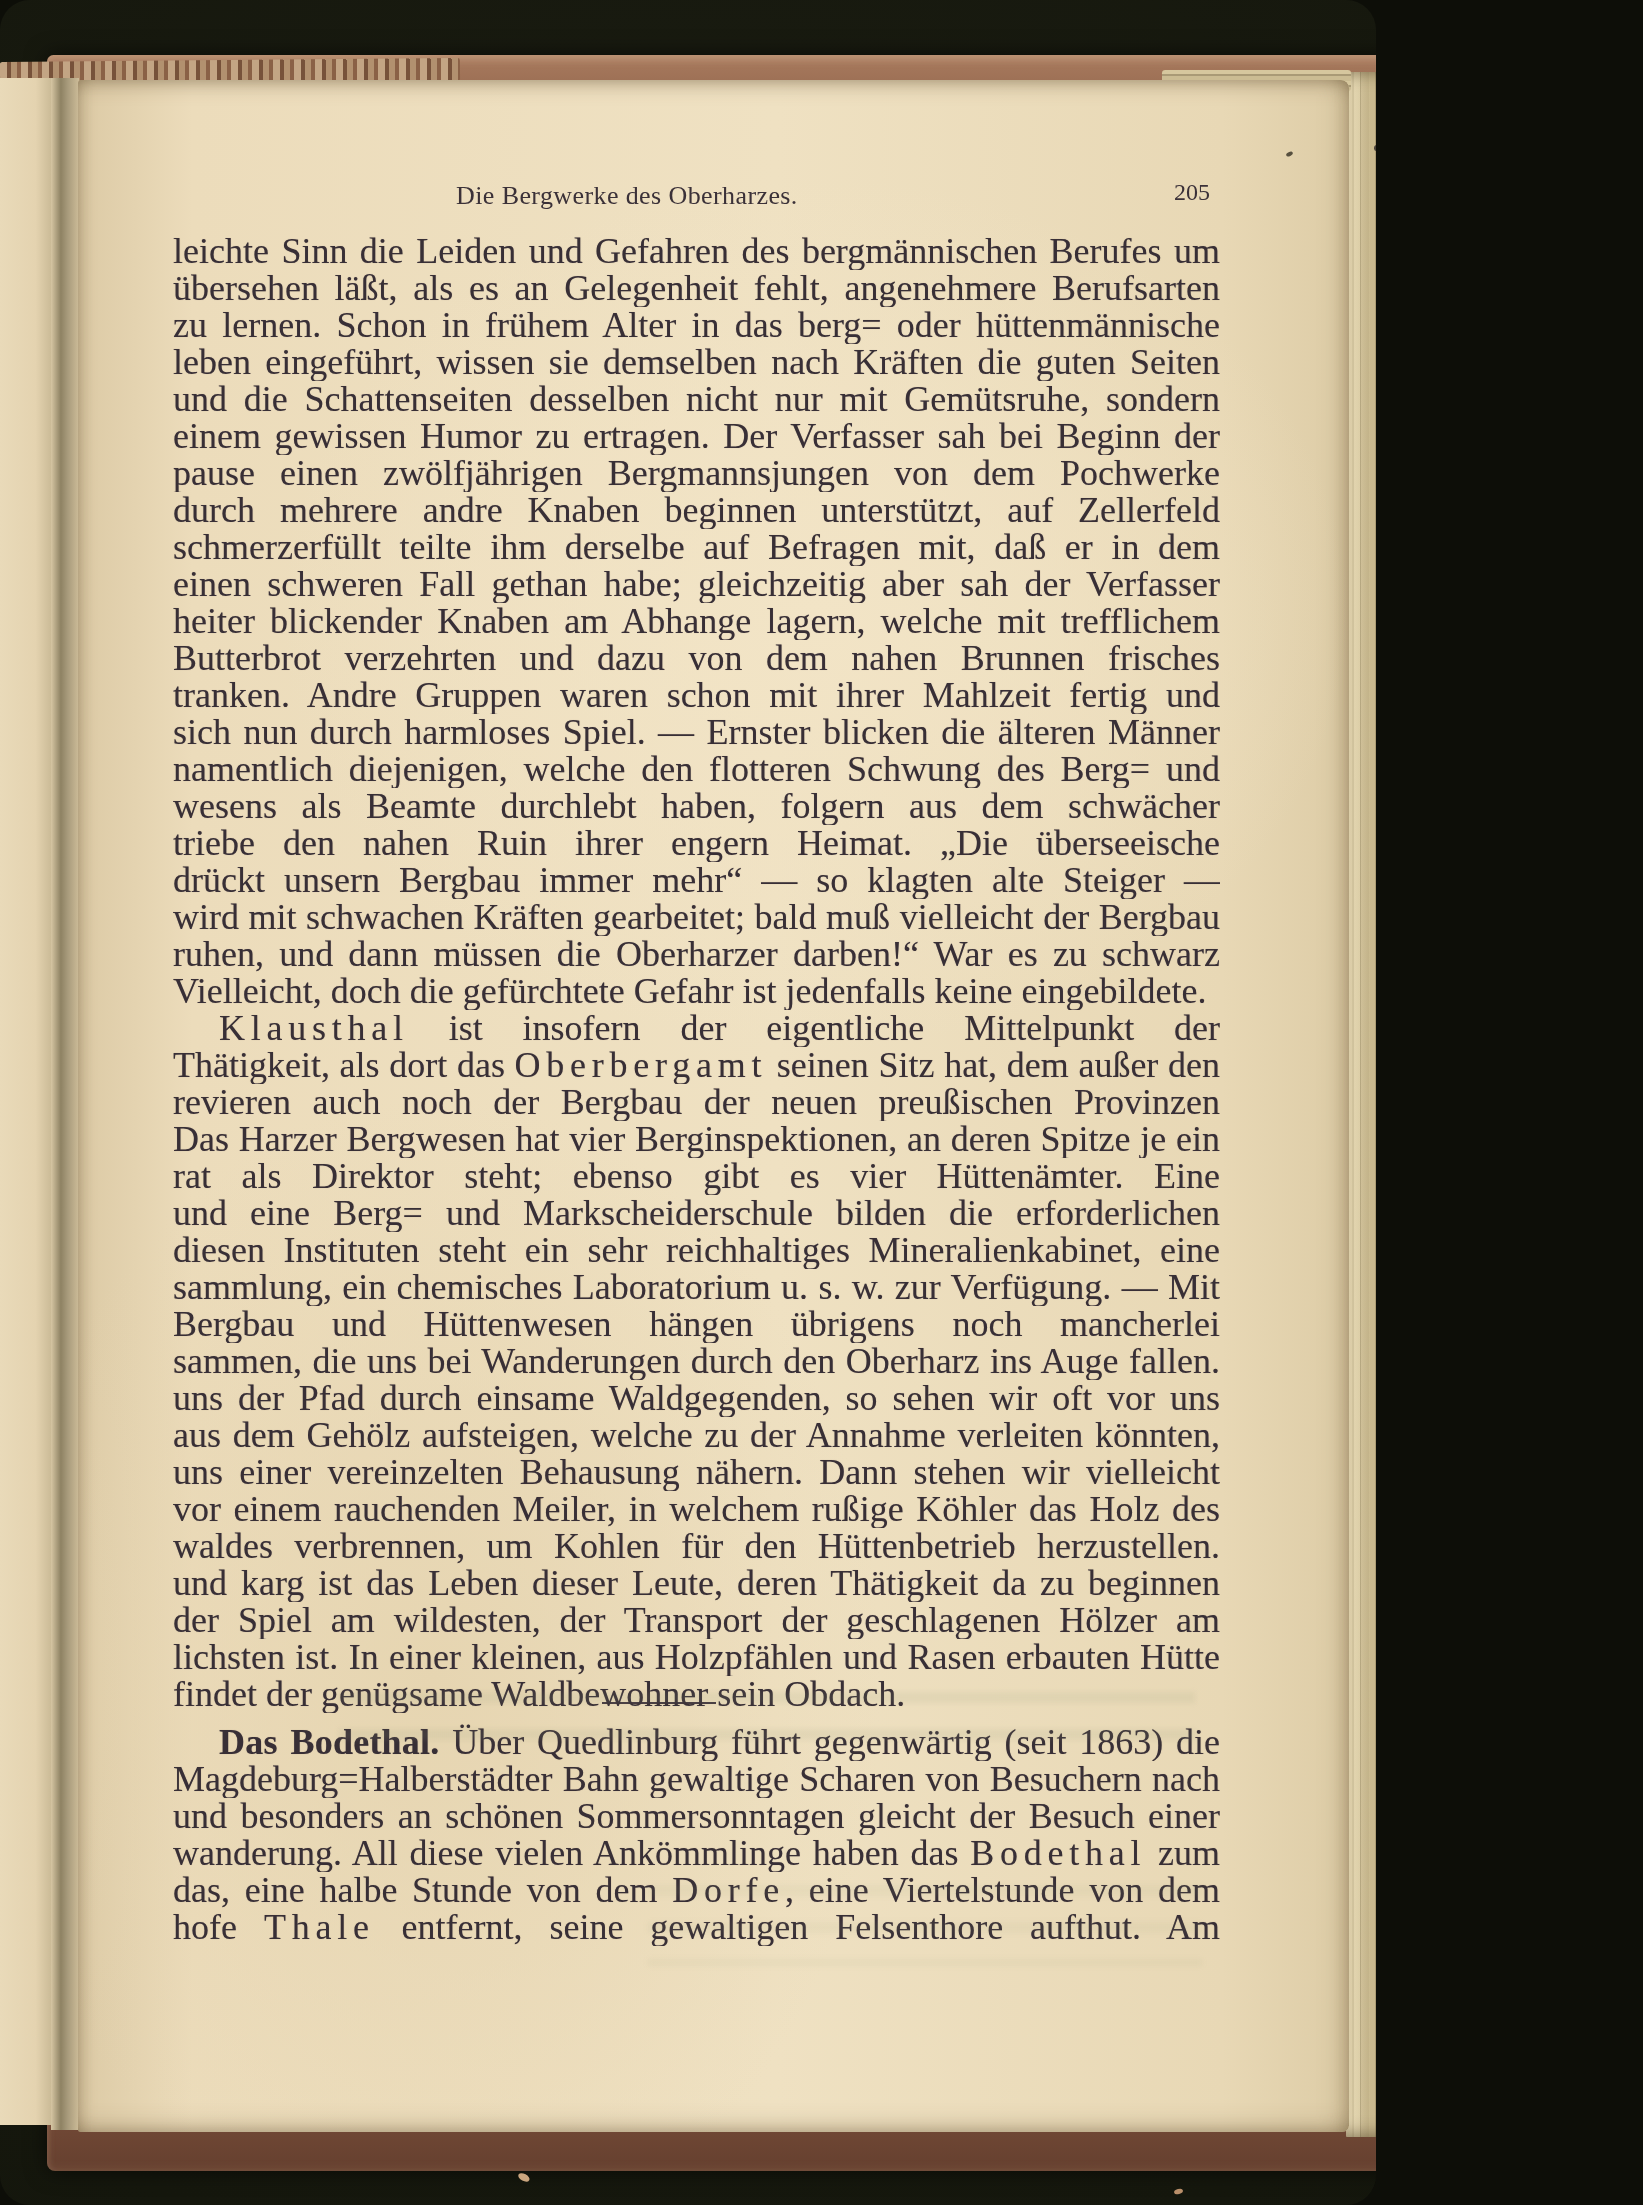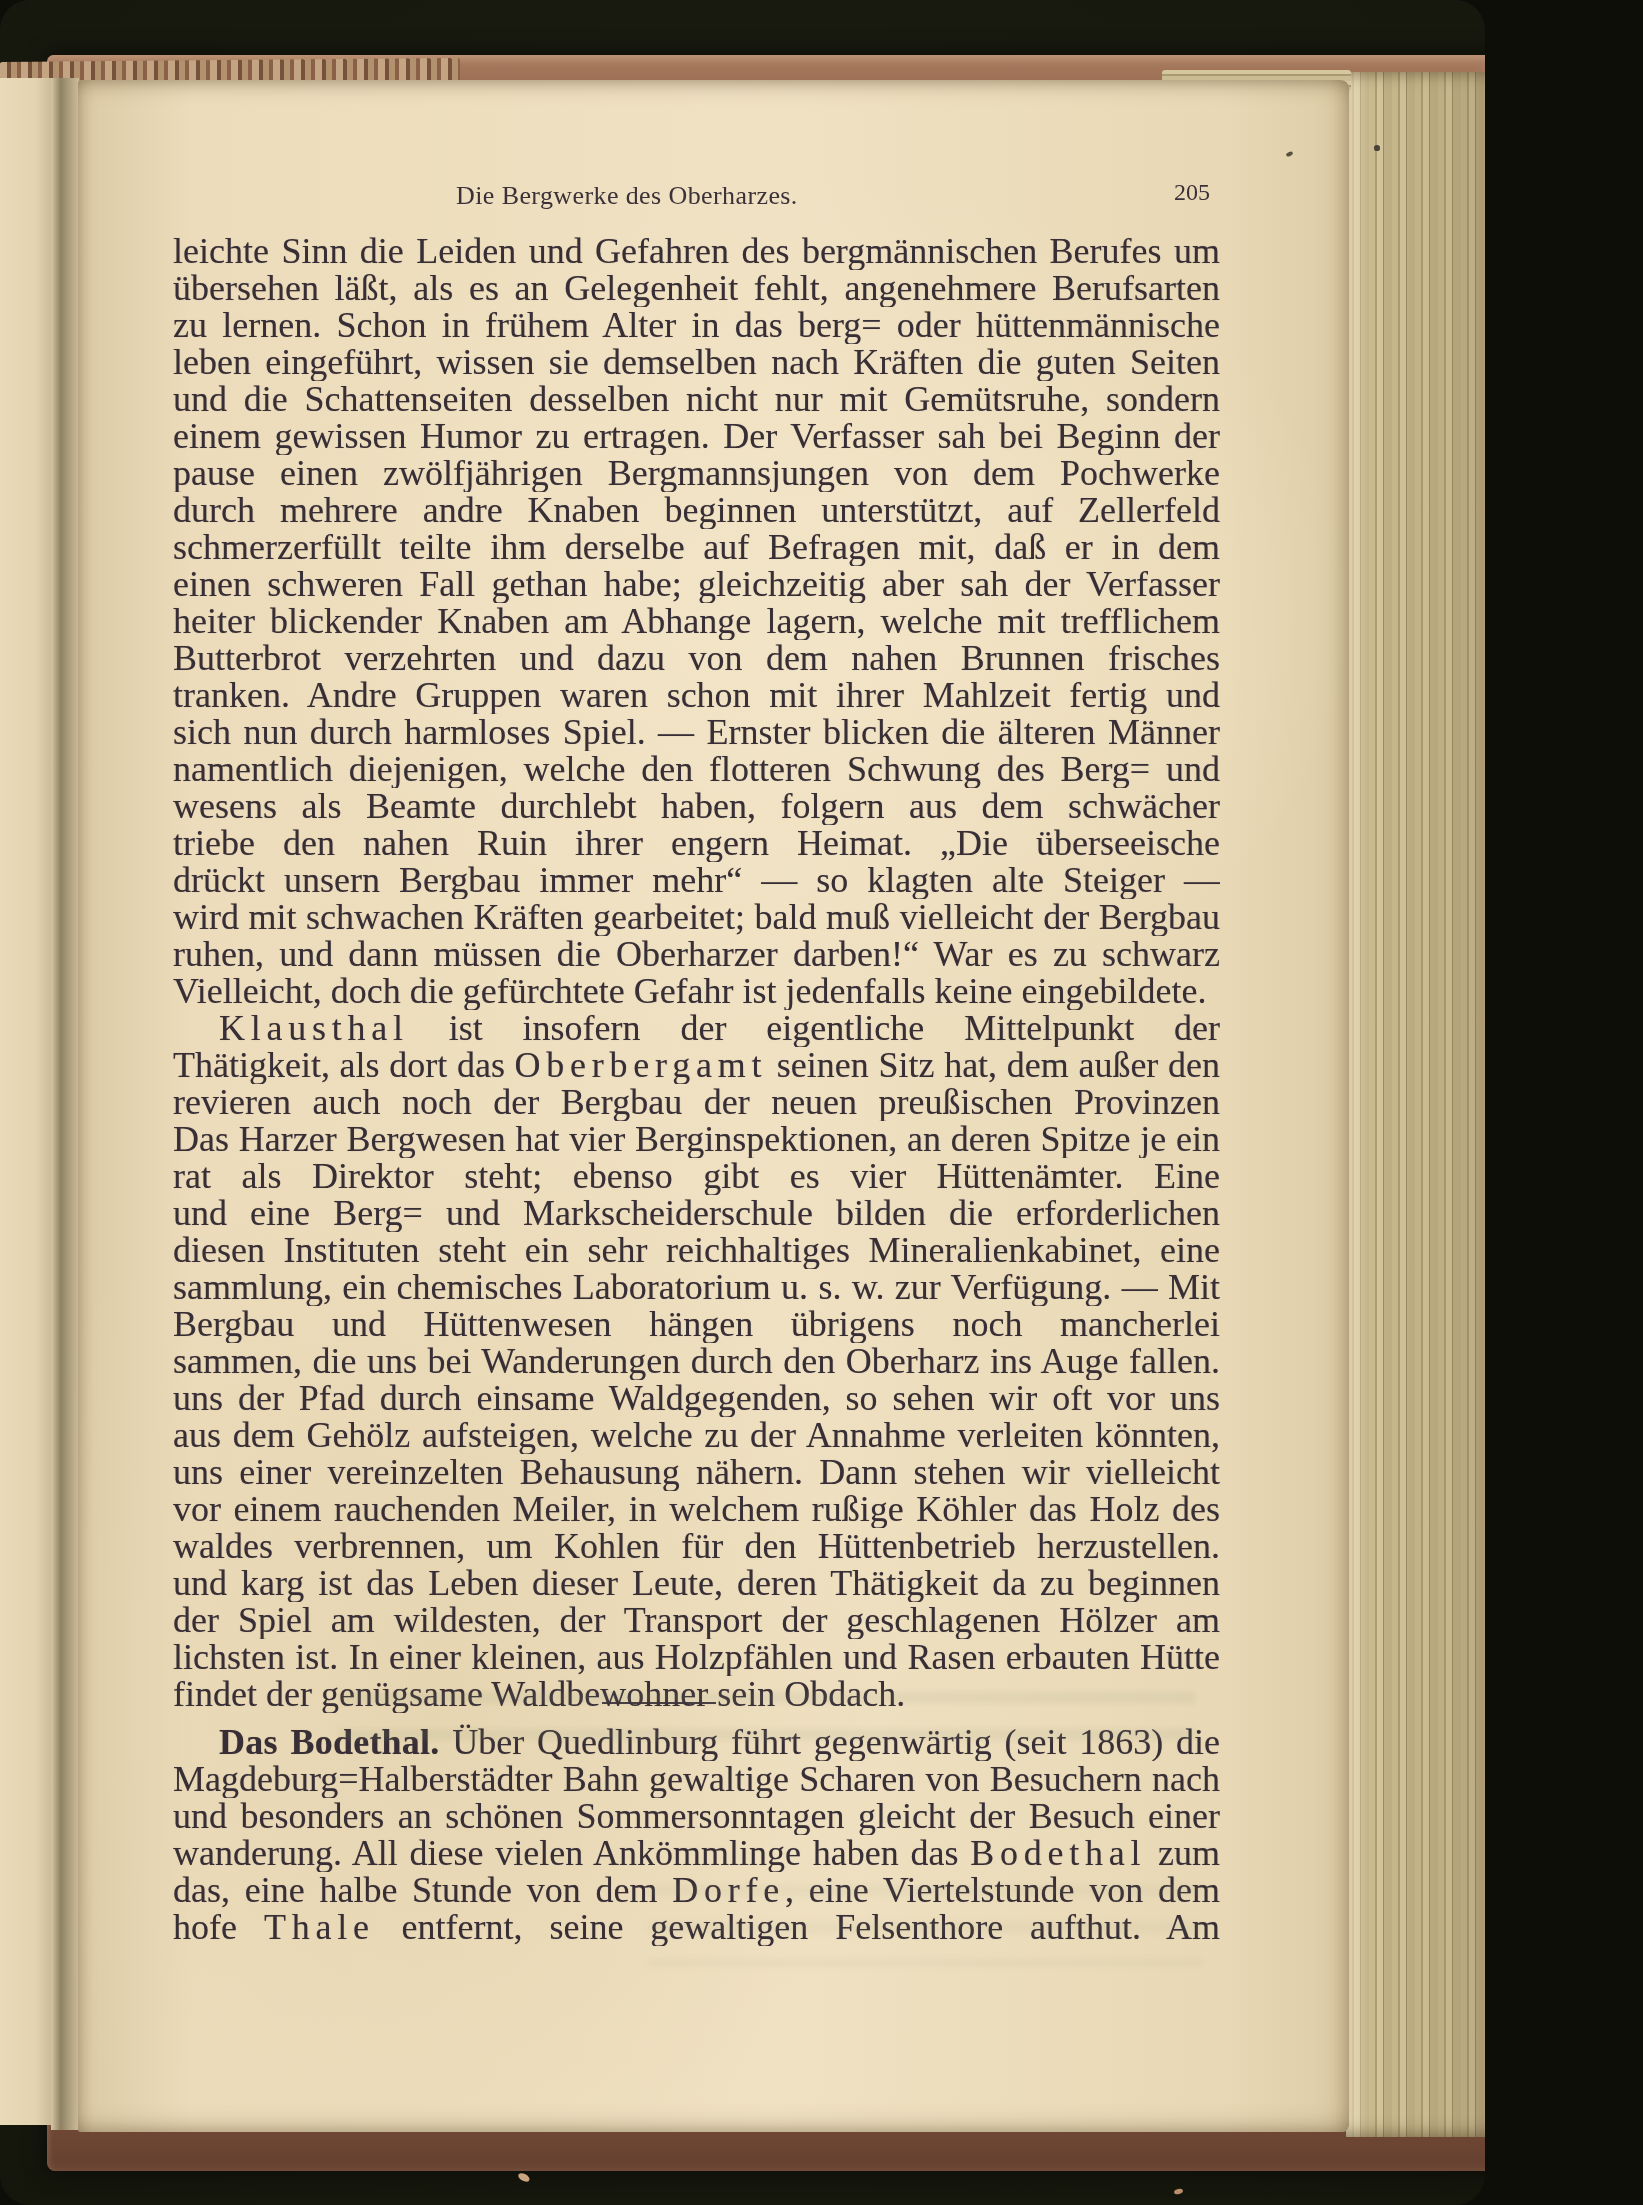--- a/index.html
+++ b/index.html
@@ -1,16 +1,16 @@
 <!DOCTYPE html>
 <html style="font-size:13px"><head>
 <meta charset="utf-8">
 <style>
   html,body{margin:0;padding:0;background:#0d0e08;}
-  .stage{position:relative;width:1485px;height:2205px;overflow:hidden;
+  .stage{position:relative;width:1376px;height:2205px;overflow:hidden;
     font-family:"Liberation Serif",serif;
     background:radial-gradient(160% 120% at 50% 40%, #1c1e13 0%, #15170d 55%, #0e0f08 100%);border-radius:30px;}
   
   .cover{position:absolute;left:47px;top:55px;width:1530px;height:2116px;
     border-radius:6.5px 21px 19.6px 8.1px;
     background:linear-gradient(180deg,#a87b5e 0%,#8f614a 3%,#855741 45%,#7a4e3a 96%,#65402f 100%);
     box-shadow:0 0 21px rgba(0,0,0,.6), inset -4.9px 0 11.4px rgba(255,220,180,.14), inset 0 4.9px 8.1px rgba(255,225,190,.22);}
   .corner-wear{position:absolute;left:1463px;top:60px;width:114px;height:77px;
     background:radial-gradient(ellipse at 60% 40%, rgba(224,196,156,.4), transparent 70%);}
   

